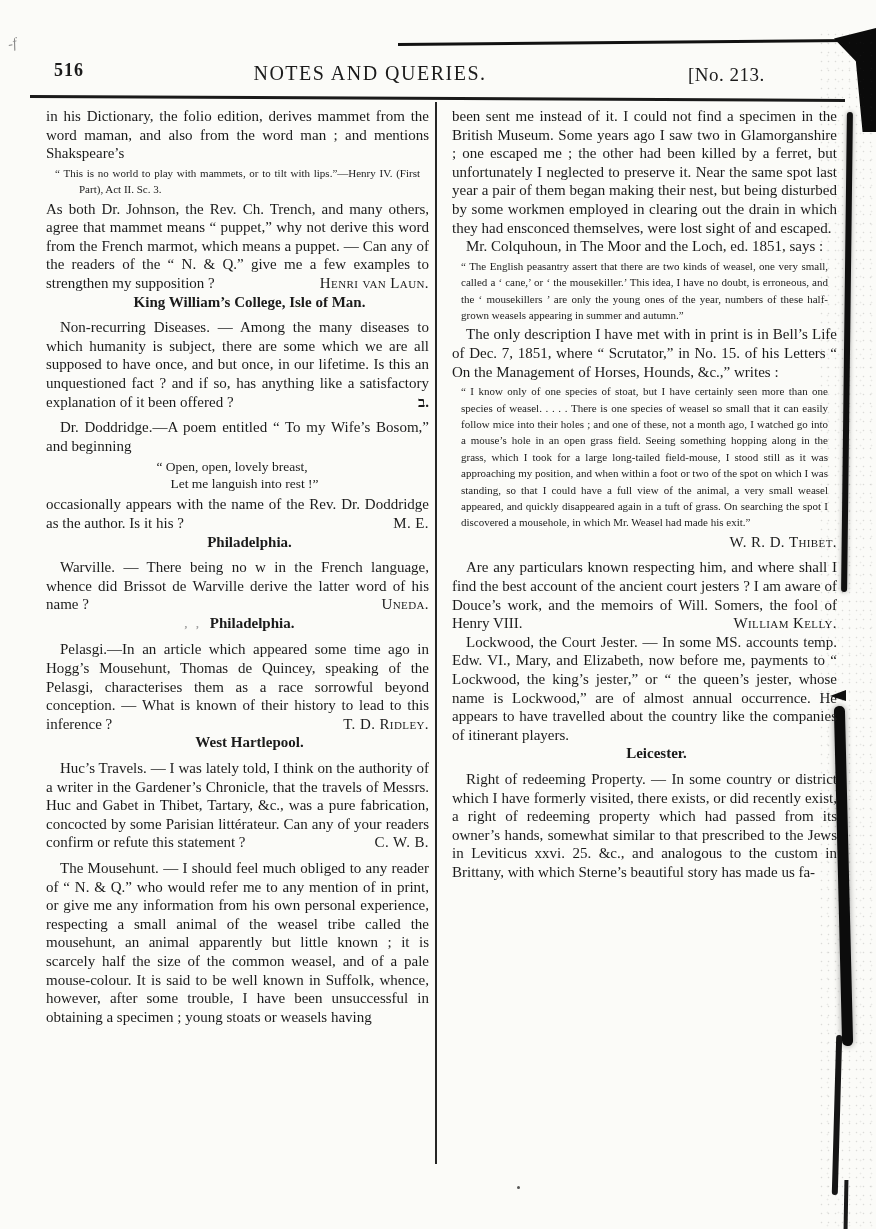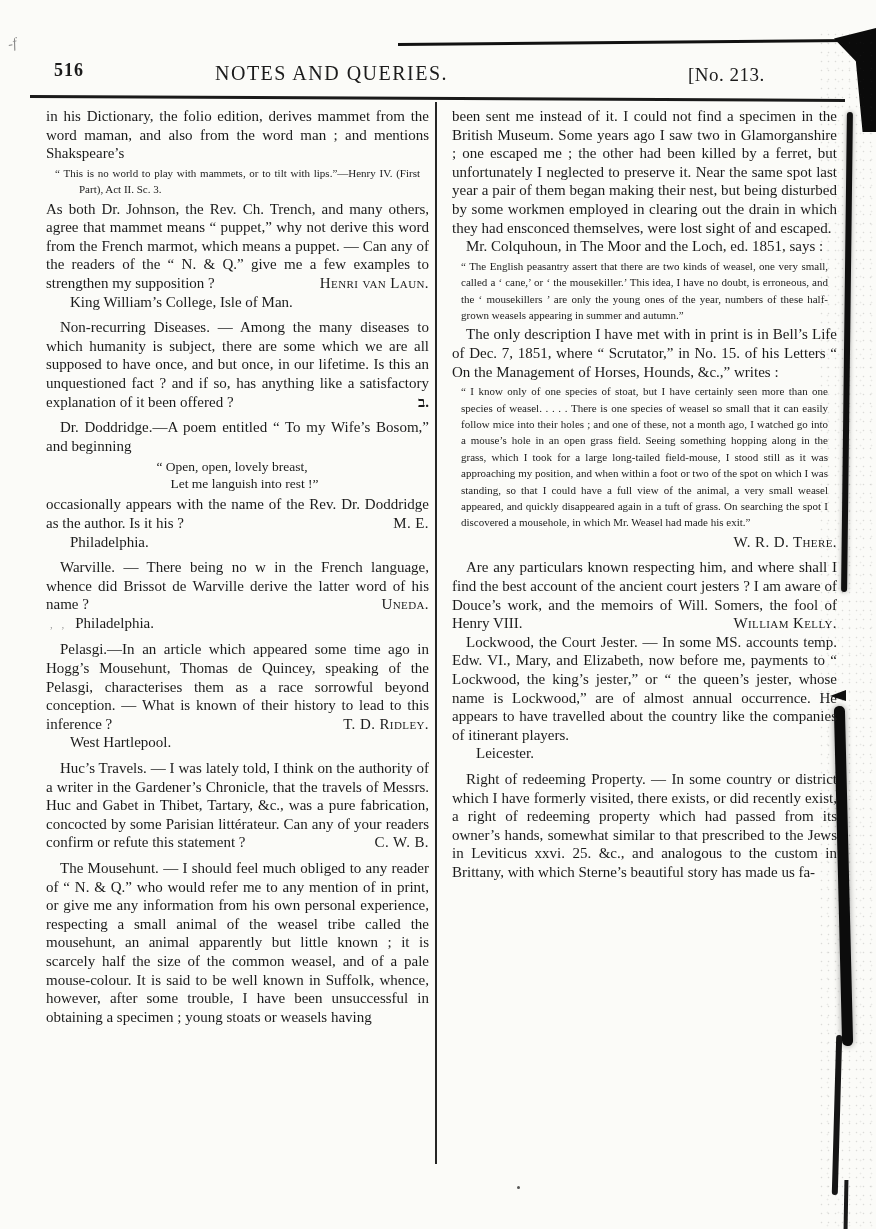--- a/index.html
+++ b/index.html
@@ -6,21 +6,21 @@
   .page{
     position:relative; width:876px; height:1229px;
     background:#fbfbf8; overflow:hidden;
     font-family:"Liberation Serif","DejaVu Serif",serif;
     color:#1b1b1b;
   }
   
   .pencil{position:absolute; left:8px; top:36px; font-size:14px; color:#8a8a8a;
           font-style:italic; transform:rotate(-12deg);}
   .pageno{position:absolute; left:54px; top:60px; font-size:18px; letter-spacing:1px;font-weight:bold;}
-  .jtitle{position:absolute; left:215px; top:62px; width:310px; 
+  .jtitle{position:absolute; left:215px; top:62px; width:310px; text-align:center;
           font-size:20px; letter-spacing:1.5px;}
   .issue{position:absolute; left:688px; top:64px; font-size:19px; letter-spacing:0.5px;}
   .header-rule{position:absolute; left:30px; top:97px; width:815px; height:3px;
           background:#1a1a1a; transform:rotate(0.28deg);}
   
   .top-edge-line{position:absolute; left:398px; top:41px; width:450px; height:2.5px;
           background:#121212; transform:rotate(-0.5deg);}
   .corner-blob{position:absolute; right:0; top:28px; width:42px; height:104px;
           background:#0b0b0b;
           clip-path:polygon(100% 0, 0 10%, 52% 32%, 68% 100%, 100% 100%);}
@@ -51,21 +51,21 @@
   .col{position:absolute; top:107px; text-align:justify;
           font-size:15px; line-height:18.6px;}
   .col.left{left:46px; width:383px;}
   .col.right{left:452px; width:385px;}
   article{margin-top:7px;}
   article:first-child{margin-top:0;}
   p{margin:0; text-indent:14px;}
   p.noindent{text-indent:0;}
   .quote{font-size:11px; line-height:16.4px; margin:2px 9px; text-indent:0;}
   .hang{padding-left:24px; text-indent:-24px;}
-  .address{text-indent:24px; text-align:left;}
+  .address{text-indent:24px; text-align:center;font-weight:bold;}
   .it{}
   .sc{font-variant:small-caps; letter-spacing:0.4px;}
   .sig{float:right; font-variant:small-caps; letter-spacing:0.4px; text-indent:0;
        padding-left:10px;}
   .sig-heb{float:right; font-variant:normal; letter-spacing:0; font-weight:bold;}
   .sigline{text-align:right; text-indent:0; margin-top:1px;}
   .verse{font-size:13.5px; line-height:17px; margin:3px auto 3px auto;
          width:fit-content; text-align:left; text-indent:0;}
   .verse .v2{margin-left:14px;}
   .stray{color:#9a9a9a; font-size:11px; letter-spacing:3px; margin-right:8px;
@@ -160,21 +160,21 @@
   </div>
 
   <div class="col right">
 
     <article>
       <p class="noindent"><span>been sent me instead of it.  I could not find a specimen in the British Museum.  Some years ago I saw two in Glamorganshire ; one escaped me ; the other had been killed by a ferret, but unfortunately I neglected to preserve it.  Near the same spot last year a pair of them began making their nest, but being disturbed by some workmen employed in clearing out the drain in which they had ensconced themselves, were lost sight of and escaped.</span></p>
       <p><span>Mr. Colquhoun, in </span><span class="it">The Moor and the Loch</span><span>, ed. 1851, says :</span></p>
       <p class="quote"><span>“ The English peasantry assert that there are two kinds of weasel, one very small, called a ‘ cane,’ or ‘ the mousekiller.’  This idea, I have no doubt, is erroneous, and the ‘ mousekillers ’ are only the young ones of the year, numbers of these half-grown weasels appearing in summer and autumn.”</span></p>
       <p><span>The only description I have met with in print is in </span><span class="it">Bell’s Life</span><span> of Dec. 7, 1851, where “ Scrutator,” in No. 15. of his Letters “ On the Management of Horses, Hounds, &amp;c.,” writes :</span></p>
       <p class="quote"><span>“ I know only of one species of stoat, but I have certainly seen more than one species of weasel. . . . .  There is one species of weasel so small that it can easily follow mice into their holes ; and one of these, not a month ago, I watched go into a mouse’s hole in an open grass field.  Seeing something hopping along in the grass, which I took for a large long-tailed field-mouse, I stood still as it was approaching my position, and when within a foot or two of the spot on which I was standing, so that I could have a full view of the animal, a very small weasel appeared, and quickly disappeared again in a tuft of grass.  On searching the spot I discovered a mousehole, in which Mr. Weasel had made his exit.”</span></p>
-      <p class="sigline sc">W. R. D. There.</p>
+      <p class="sigline sc">W. R. D. Thibet.</p>
     </article>
 
     <article>
       <p>
         <span><span>Are any particulars known respecting him, and where shall I find the best account of the ancient court jesters ?  I am aware of Douce’s work, and the memoirs of Will. Somers, the fool of Henry VIII.</span></span>
         <span class="sig">William Kelly.</span>
       </p>
       <p><span class="it">Lockwood, the Court Jester.</span><span> — In some MS. accounts temp. Edw. VI., Mary, and Elizabeth, now before me, payments to “ Lockwood, the king’s jester,” or “ the queen’s jester, whose name is Lockwood,” are of almost annual occurrence.  He appears to have travelled about the country like the companies of itinerant players.</span></p>
       <p class="address">Leicester.</p>
     </article>

